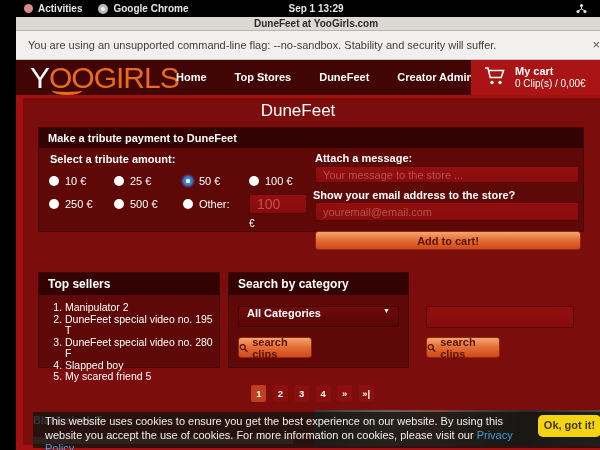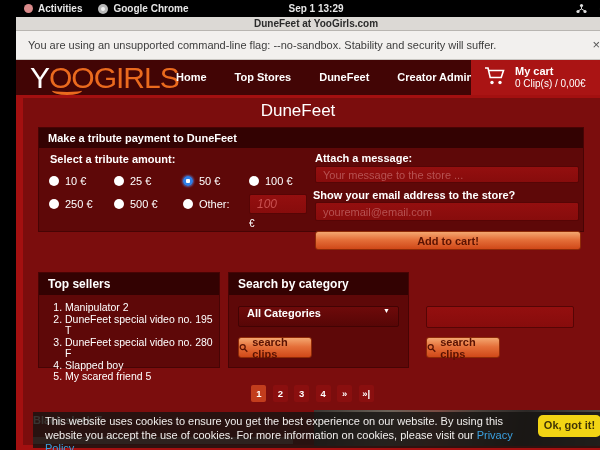--- a/index.html
+++ b/index.html
@@ -56,21 +56,21 @@
   .lbl { position:absolute; color:#fff; font-size:11px; font-weight:bold; }
 
   .radio-item { position:absolute; display:flex; align-items:center; gap:6px; color:#fff; font-size:11px; cursor:default; }
   .rdot { width:10px; height:10px; border-radius:50%; background:#fff; flex:0 0 auto; }
   .rdot.sel { background:radial-gradient(circle, #fff 0 2px, #2f7fe8 2.5px); box-shadow:0 0 2px 1px rgba(90,150,255,.6); }
 
   input, .fakeinput { font-family:"Liberation Sans", sans-serif; outline:none; }
   .red-input { position:absolute; background:linear-gradient(#940f0f,#870c0c); border:1px solid #560505;
                border-radius:2px; color:#fff; font-size:11px; padding:0 7px; }
   .red-input::placeholder { color:#b65252; opacity:1; }
-  .other-input { left:233px; top:194px; width:58px; height:20px; color:#c85050; font-size:12px;font-style:italic; }
+  .other-input { left:233px; top:194px; width:58px; height:20px; color:#c85050; font-size:14px; }
   .msg-input { left:299px; top:166px; width:264px; height:17px; }
   .email-input { left:299px; top:202px; width:264px; height:19px; }
 
   .btn-orange { background:linear-gradient(#f4a770, #e5703a 45%, #d04818); color:#5a1202; font-weight:bold;
                 border:1px solid #8f2a08; border-radius:3px; display:flex; align-items:center; justify-content:center; }
   .addcart { position:absolute; left:299px; top:231px; width:266px; height:19px; font-size:11px; }
 
   .sellers { left:22px; top:272px; width:182px; height:96px; }
   .sellers ol { margin:7px 0 0 26px; color:#fff; font-size:10.5px; line-height:11.5px; }
   .sellers li { cursor:default; }

